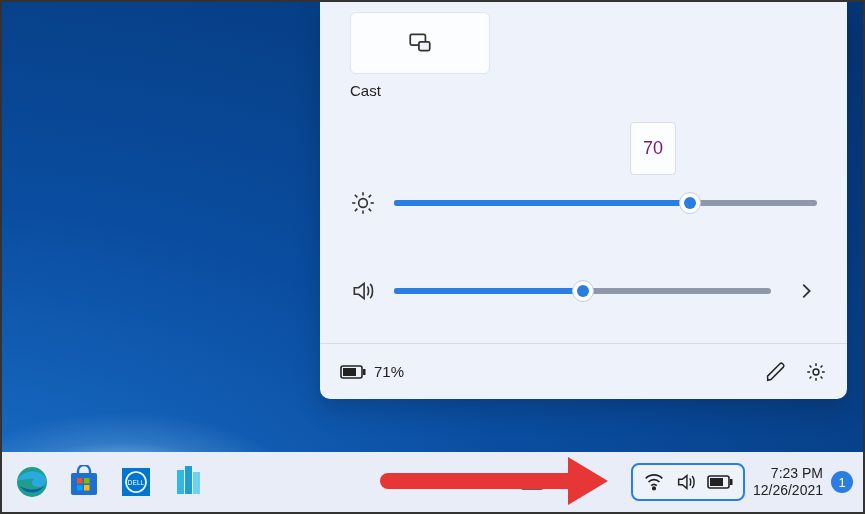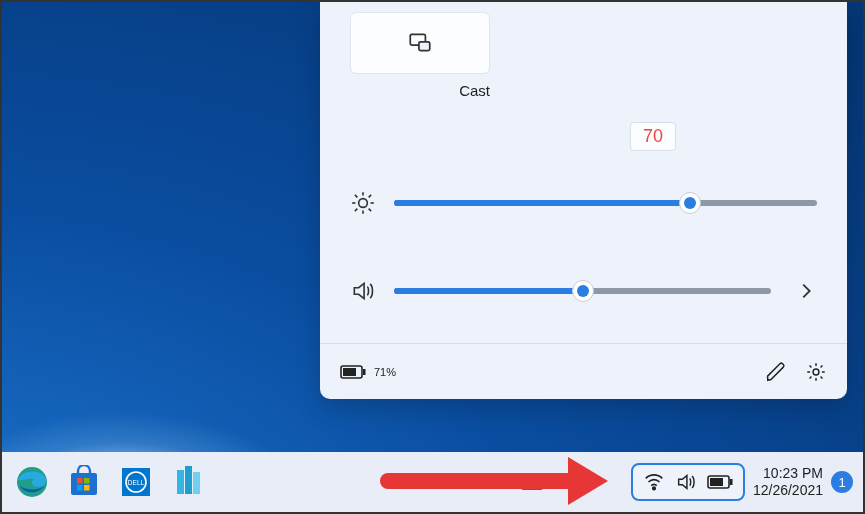--- a/index.html
+++ b/index.html
@@ -63,35 +63,35 @@
     border-radius: 0 0 10px 10px;
     border-top: none;
     box-shadow: 0 10px 26px rgba(0,0,0,.18);
   }
   .qs-tiles {
     display: flex; gap: 20px;
     padding: 10px 30px 4px 30px;
   }
   .tile {
     width: 140px;
-    display: flex; flex-direction: column; align-items: flex-end; gap: 8px;
+    display: flex; flex-direction: column; align-items: flex-start; gap: 8px;
   }
   .tile-box {
     width: 140px; height: 62px;
     background: #fcfdff;
     border: 1px solid #dfe4ef;
     border-radius: 6px;
     display: flex; align-items: center; justify-content: center;
   }
   .tile-label { font-size: 15px; color:#222; }
   .brightness-tip {
     position: absolute; left: 310px; top: 120px;
     background: #fcfdff; border: 1px solid #d8deea;
-    border-radius: 4px; padding: 3px 12px;
-    font-size: 18px; color:#ef4444;
+    border-radius: 4px; padding: 15px 12px;
+    font-size: 18px; color:#701a75;
   }
   .slider-row {
     position: absolute; left: 30px; right: 30px;
     display: flex; align-items: center; gap: 18px;
   }
   .slider-row.brightness { top: 188px; }
   .slider-row.volume { top: 276px; }
   .slider-icon { width: 26px; height: 26px; color:#333; flex-shrink: 0; }
   .slider {
     flex: 1; height: 6px; background: #8f98a8; border-radius: 3px; position: relative;
@@ -104,21 +104,21 @@
     display:flex; align-items:center; justify-content:center;
   }
   .slider-thumb::after{ content:""; width:12px; height:12px; border-radius:50%; background:#2a7de1; }
   .vol-more { width: 22px; color:#333; margin-left: 6px; }
   .qs-footer {
     position: absolute; left:0; right:0; bottom:0; height: 56px;
     border-top: 1px solid #d6dcea;
     display: flex; align-items: center; padding: 0 20px;
     justify-content: space-between;
   }
-  .battery-info { display:flex; align-items:center; gap:8px; font-size:11px; color:#222;}
+  .battery-info { display:flex; align-items:center; gap:8px; font-size:15px; color:#222;}
   .footer-actions { display:flex; gap: 18px; align-items:center; color:#222;}
 
   
   .arrow {
     position:absolute; left: 378px; top: 455px;
     display:flex; align-items:center;
   }
   .arrow-shaft { width: 190px; height: 16px; background:#e63636; border-radius: 8px 0 0 8px; }
   .arrow-head {
     width: 0; height: 0; border-top: 24px solid transparent;
@@ -266,21 +266,21 @@
           <path d="M16 8c1.5 1 1.5 7 0 8"></path>
           <path d="M18.5 5.5c3 2 3 11 0 13"></path>
       </svg>
       <svg width="26" height="16" viewBox="0 0 26 16" fill="none" stroke="#222" stroke-width="1.6">
         <rect x="1" y="2" width="21" height="12" rx="2"></rect>
           <rect x="23" y="5" width="2.5" height="6" fill="#222" stroke="none"></rect>
         <rect x="3" y="4" width="13" height="8" fill="#222" stroke="none"></rect>
       </svg>
     </div>
     <div class="datetime">
-      <div>10:23 PM</div>
+      <div>7:23 PM</div>
       <div>12/26/2021</div>
     </div>
     <div class="notif-badge">1</div>
   </div>
 </div>
 
 <div class="arrow">
   <div class="arrow-shaft"></div>
     <div class="arrow-head"></div>
 </div>

